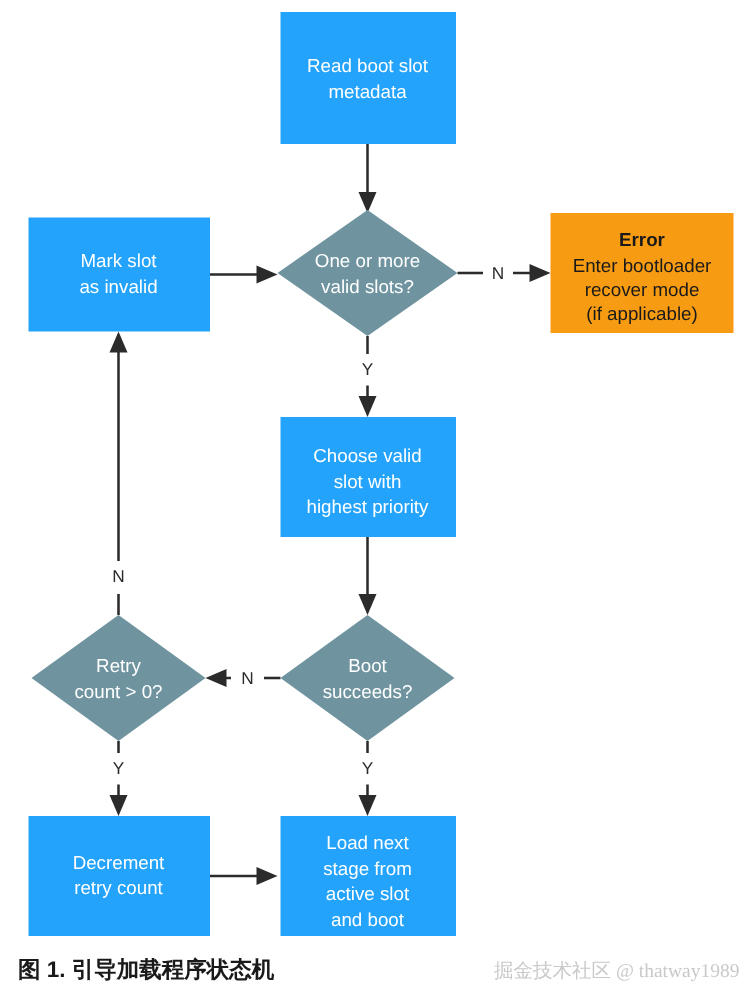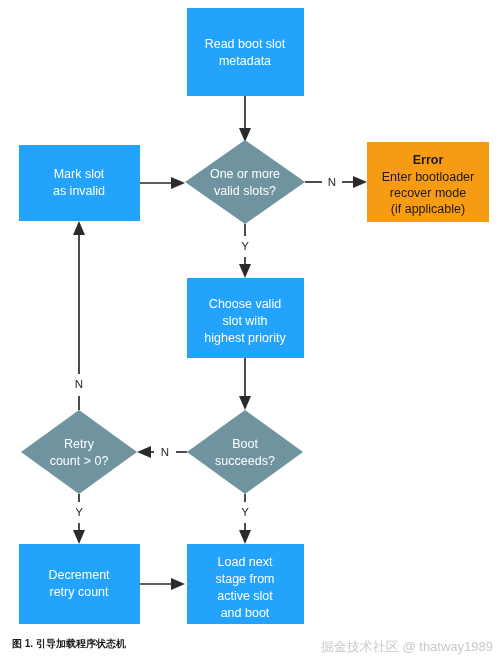--- a/index.html
+++ b/index.html
@@ -61,30 +61,30 @@
     left: 0;
     top: 634px;
     width: 501px;
     height: 36px;
   }
   .caption-text {
     position: absolute;
     left: 12px;
     top: 3px;
     font-family: "Liberation Sans", sans-serif;
-    font-size: 10px;
+    font-size: 15px;
     font-weight: bold;
     color: #1a1a1a;
     white-space: nowrap;
   }
   .watermark-text {
     position: absolute;
     right: 8px;
     top: 4px;
-    font-family: Liberation Sans, sans-serif;
+    font-family: Liberation Serif, serif;
     font-size: 13px;
     color: #c9c9c9;
     white-space: nowrap;
   }
 </style>
 </head>
 <body>
 
 <div id="flow-root">
 

